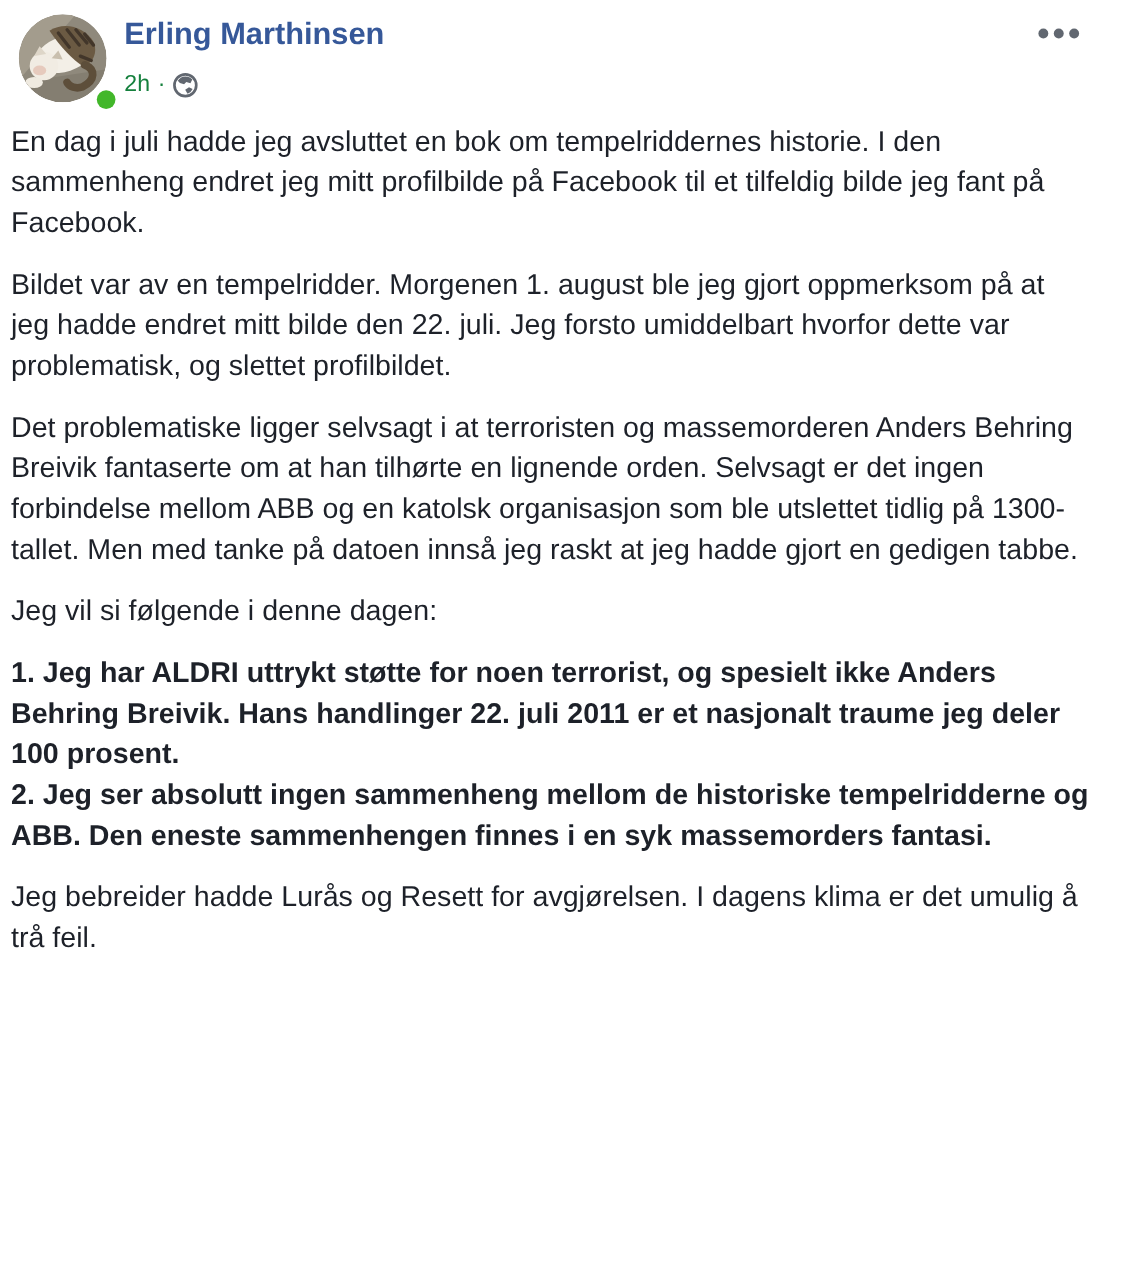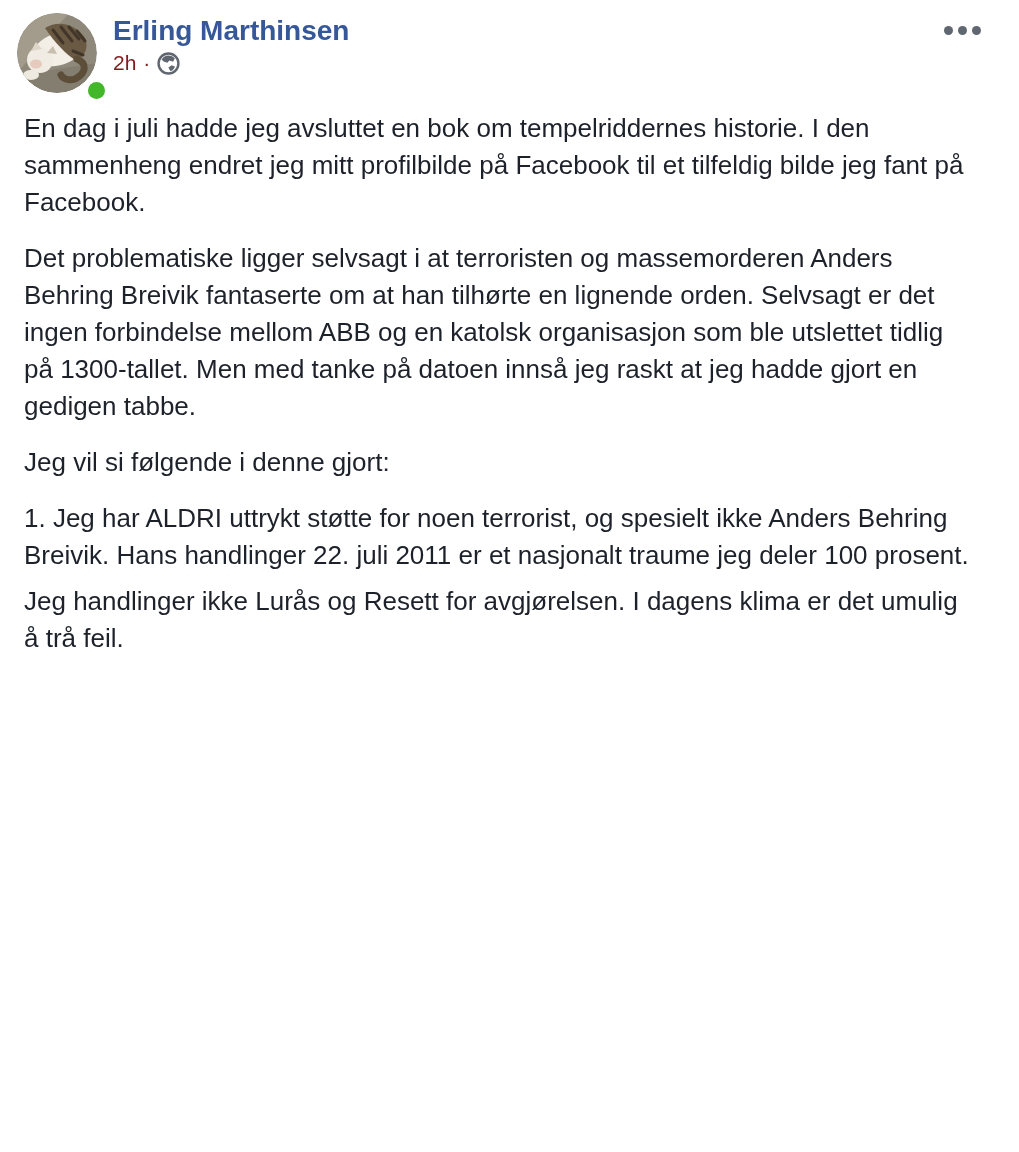--- a/index.html
+++ b/index.html
@@ -53,23 +53,23 @@
     font-size: 28px;
     font-weight: bold;
     color: #365899;
     line-height: 34px;
     text-decoration: none;
     cursor: pointer;
   }
   .meta-row {
     display: flex;
     align-items: center;
-    margin-top: 3px;
+    margin-top: 17px;
     font-size: 21px;
-    color: #7f1d1d;
+    color: #15803d;
     line-height: 24px;
   }
   .meta-row .timestamp { cursor: pointer; }
   .meta-row .dot-sep {
     margin: 0 7px;
   }
   .globe-wrap {
     width: 23px;
     height: 23px;
     display: inline-block;
@@ -83,31 +83,32 @@
     padding: 4px;
     cursor: pointer;
   }
   .more-menu .dot {
     width: 9px;
     height: 9px;
     border-radius: 50%;
     background: #616770;
   }
   .post-body {
-    padding: 0 24px;
+    padding: 0 10px;
     margin-top: 17px;
     font-size: 26px;
     line-height: 37px;
     color: #1d2129;
   }
   .post-body p {
     margin: 0 0 19px 0;
   }
   .post-body .numbered-list {
-    margin: 0 0 9px 0;
+    margin: 0 0 19px 0;
+    font-weight: bold;
   }
   .post-body .numbered-list .list-line {
     margin: 0;
   }
 </style>
 </head>
 <body>
 
 <div class="post">
 
@@ -155,21 +156,23 @@
 
     <div class="more-menu">
       <span class="dot"></span>
       <span class="dot"></span>
       <span class="dot"></span>
     </div>
   </div>
 
   <div class="post-body">
     <p>En dag i juli hadde jeg avsluttet en bok om tempelriddernes historie. I den sammenheng endret jeg mitt profilbilde på Facebook til et tilfeldig bilde jeg fant på Facebook.</p>
+    <p>Bildet var av en tempelridder. Morgenen 1. august ble jeg gjort oppmerksom på at jeg hadde endret mitt bilde den 22. juli. Jeg forsto umiddelbart hvorfor dette var problematisk, og slettet profilbildet.</p>
     <p>Det problematiske ligger selvsagt i at terroristen og massemorderen Anders Behring Breivik fantaserte om at han tilhørte en lignende orden. Selvsagt er det ingen forbindelse mellom ABB og en katolsk organisasjon som ble utslettet tidlig på 1300-tallet. Men med tanke på datoen innså jeg raskt at jeg hadde gjort en gedigen tabbe.</p>
-    <p>Jeg vil si følgende i denne gjort:</p>
+    <p>Jeg vil si følgende i denne dagen:</p>
     <div class="numbered-list">
       <div class="list-line">1. Jeg har ALDRI uttrykt støtte for noen terrorist, og spesielt ikke Anders Behring Breivik. Hans handlinger 22. juli 2011 er et nasjonalt traume jeg deler 100 prosent.</div>
+      <div class="list-line">2. Jeg ser absolutt ingen sammenheng mellom de historiske tempelridderne og ABB. Den eneste sammenhengen finnes i en syk massemorders fantasi.</div>
     </div>
-    <p>Jeg handlinger ikke Lurås og Resett for avgjørelsen. I dagens klima er det umulig å trå feil.</p>
+    <p>Jeg bebreider hadde Lurås og Resett for avgjørelsen. I dagens klima er det umulig å trå feil.</p>
   </div>
 
 </div>
 
 </body></html>

